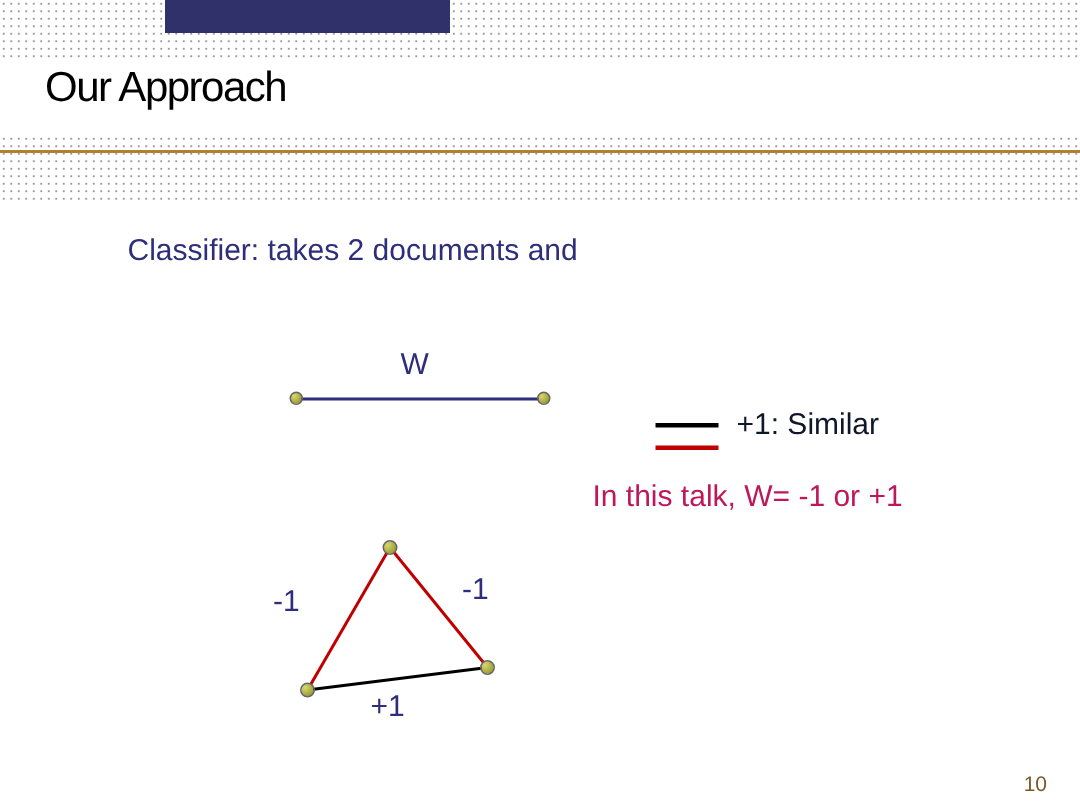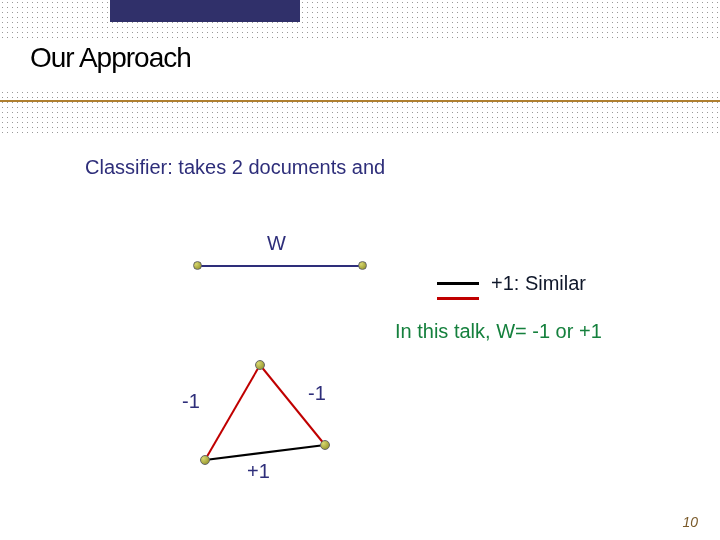--- a/index.html
+++ b/index.html
@@ -98,21 +98,21 @@
     height: 3px;
     margin-right: 12px;
   }
   .lblack { background: #000; }
   .lred { background: #c00000; }
   .note {
     position: absolute;
     top: 320px;
     left: 395px;
     font-size: 20px;
-    color: #15803d;
+    color: #be185d;
   }
   .triangle {
     position: absolute;
     top: 360px;
     left: 200px;
     width: 160px;
     height: 120px;
   }
   .tri-node { position: absolute; width: 10px; height: 10px; border-radius: 50%; background: radial-gradient(circle at 30% 30%, #d8d870, #8a8a20); border: 1px solid #666; z-index: 2; }
   .tn-top { left: 55px; top: 0; }
@@ -122,21 +122,20 @@
   .tri-label { position: absolute; font-size: 20px; color: #2e2e7a; }
   .tl-left  { left: -18px; top: 30px; }
   .tl-right { left: 108px; top: 22px; }
   .tl-bot   { left: 47px; top: 100px; }
   .pagenum {
     position: absolute;
     bottom: 10px;
     right: 22px;
     font-size: 14px;
     color: #7a5a2a;
-    font-style: italic;
   }
 </style>
 </head>
 <body>
 
 <div class="dotted-band band-top"></div>
 <div class="top-bar"></div>
 <div class="title">Our Approach</div>
 <div class="underline"></div>
 <div class="dotted-band band-under"></div>

